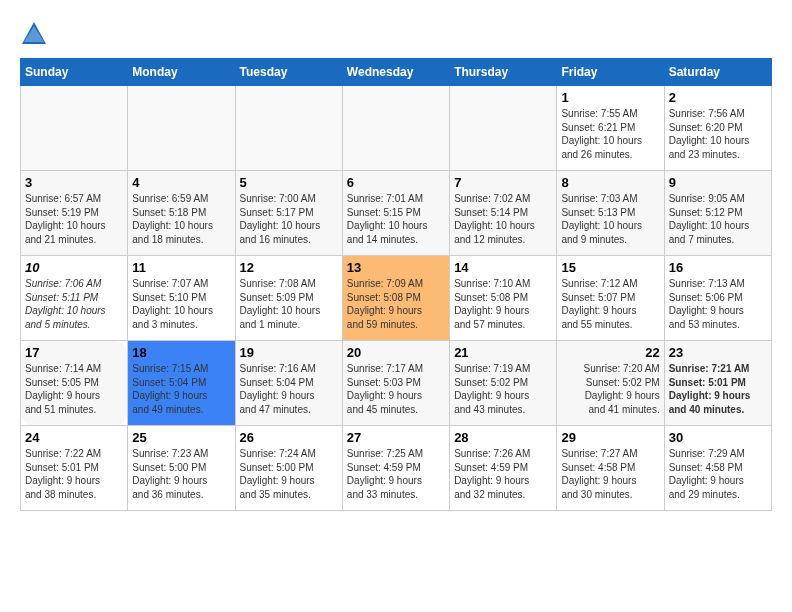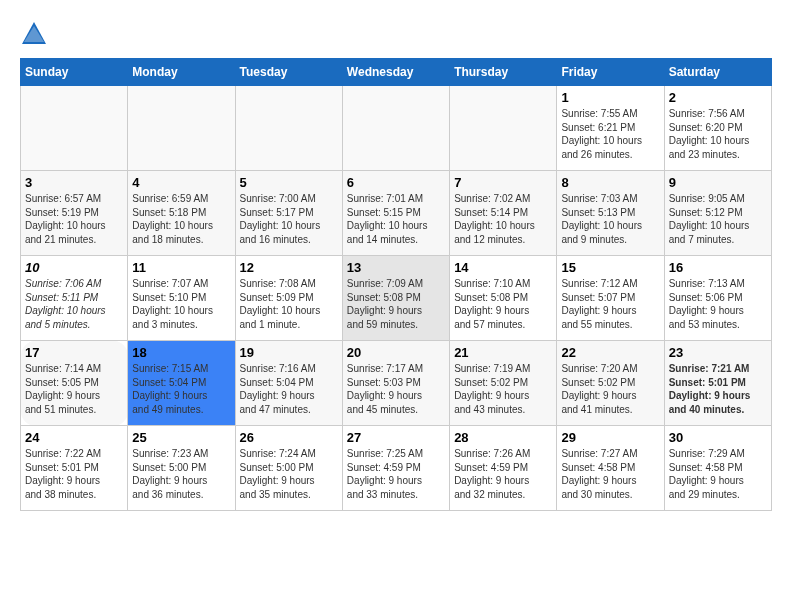--- a/index.html
+++ b/index.html
@@ -206,21 +206,21 @@
 Daylight: 10 hours
 and 3 minutes.</div>
         </td>
         <td style="background: rgb(255, 255, 255);">
           <span class="day-num">12</span>
           <div class="day-info" style="white-space: pre-line;">Sunrise: 7:08 AM
 Sunset: 5:09 PM
 Daylight: 10 hours
 and 1 minute.</div>
         </td>
-        <td style="background: #e5e5e5;">
+        <td style="background: #fdba74;">
           <span class="day-num">13</span>
           <div class="day-info" style="white-space: pre-line;">Sunrise: 7:09 AM
 Sunset: 5:08 PM
 Daylight: 9 hours
 and 59 minutes.</div>
         </td>
         <td style="background: rgb(255, 255, 255);">
           <span class="day-num">14</span>
           <div class="day-info" style="white-space: pre-line;">Sunrise: 7:10 AM
 Sunset: 5:08 PM
@@ -271,21 +271,21 @@
 Daylight: 9 hours
 and 45 minutes.</div>
         </td>
         <td style="background: rgb(247, 247, 247);">
           <span class="day-num">21</span>
           <div class="day-info" style="white-space: pre-line;">Sunrise: 7:19 AM
 Sunset: 5:02 PM
 Daylight: 9 hours
 and 43 minutes.</div>
         </td>
-        <td style="background: rgb(247, 247, 247);">
+        <td style="background: rgb(247, 247, 247); text-align: right;">
           <span class="day-num">22</span>
           <div class="day-info" style="white-space: pre-line;">Sunrise: 7:20 AM
 Sunset: 5:02 PM
 Daylight: 9 hours
 and 41 minutes.</div>
         </td>
         <td style="background: rgb(247, 247, 247);">
           <span class="day-num">23</span>
           <div class="day-info" style="white-space: pre-line; font-weight: bold;">Sunrise: 7:21 AM
 Sunset: 5:01 PM

